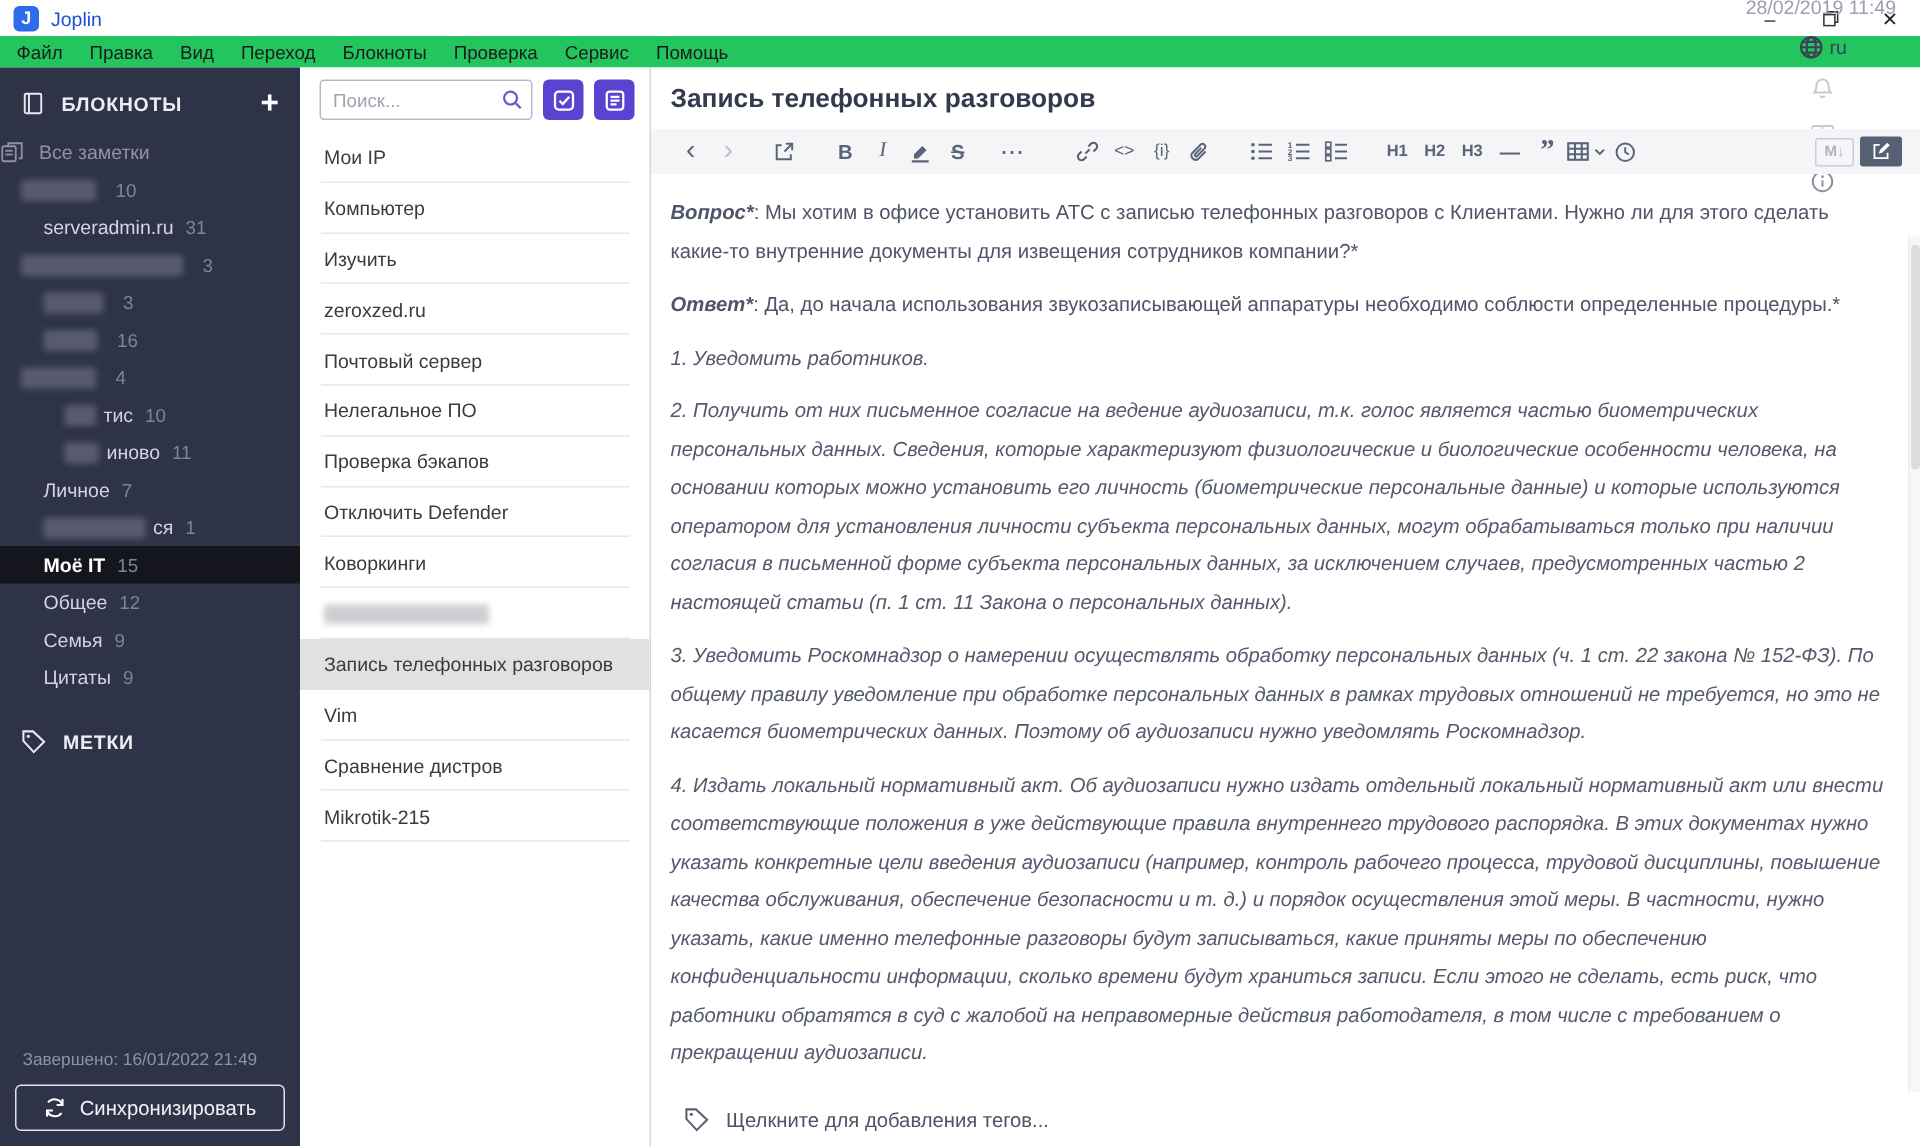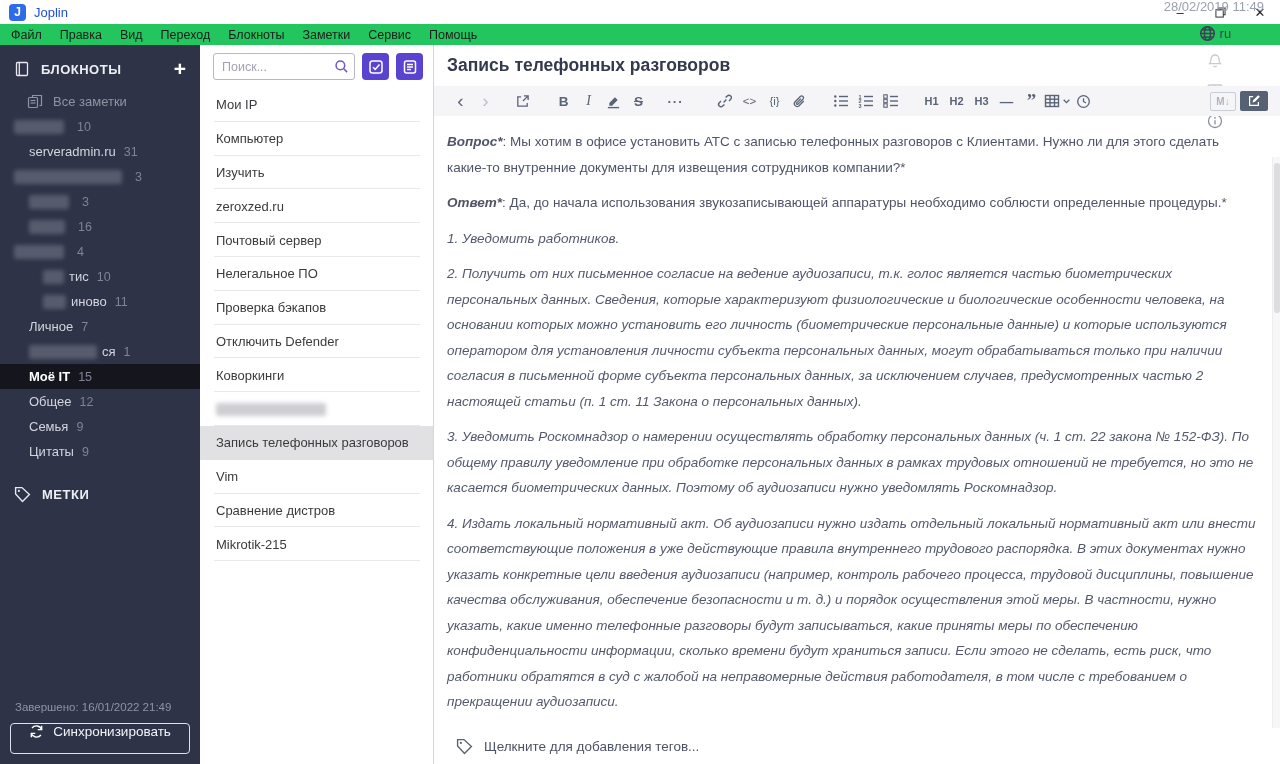--- a/index.html
+++ b/index.html
@@ -32,21 +32,21 @@
   .sb-row .cnt { margin-left:8px; color:#7e8398; font-size:12.5px; }
   .sb-row.sel { background:#15161d; }
   .sb-row.sel .lbl { color:#ffffff; font-weight:bold; }
   .sb-row.dim { color:#8f93a2; }
   .sb-row.dim .ic { margin-right:10px; display:flex; }
   .blur-block { height:14px; border-radius:2px; background:#787d8d; opacity:.55; filter:blur(2px); margin-right:5px; }
   .sb-tags { display:flex; align-items:center; padding:22px 14px 10px 14px; }
   .sb-tags .sb-title { font-size:13px; font-weight:bold; letter-spacing:.5px; color:#eceef3; margin-left:11px; }
   .sb-bottom { margin-top:auto; padding:10px; }
   .sync-status { font-size:11.5px; color:#8e93a4; padding:0 4px 10px 5px; }
-  .sync-btn { height:31px; border:1px solid #dfe1ec; border-radius:4px; display:flex; align-items:flex-start;
+  .sync-btn { height:31px; border:1px solid #dfe1ec; border-radius:4px; display:flex; align-items:center;
               justify-content:center; gap:9px; color:#f2f3f7; font-size:13.5px; background:transparent; width:100%; }
 
   
   .middle { width:234px; flex:none; background:#fff; border-right:1px solid #d6d6da; display:flex; flex-direction:column; }
   .nl-top { display:flex; align-items:center; gap:7px; padding:8px 10px 8px 13px; }
   .search-box { position:relative; width:143px; height:27px; }
   .search-box input { width:100%; height:100%; border:1px solid #b9b9c6; border-radius:3px;
                       font-size:12.5px; padding:0 24px 0 8px; color:#444; outline:none;
                       font-family:"Liberation Sans", sans-serif; }
   .search-box input::placeholder { color:#a2a2b0; }
@@ -110,38 +110,38 @@
     <div class="win-btn">✕</div>
   </div>
 </div>
 
 <div class="menubar">
     <div class="menu-item">Файл</div>
     <div class="menu-item">Правка</div>
     <div class="menu-item">Вид</div>
     <div class="menu-item">Переход</div>
     <div class="menu-item">Блокноты</div>
-    <div class="menu-item">Заметки</div>
+    <div class="menu-item">Проверка</div>
     <div class="menu-item">Сервис</div>
     <div class="menu-item">Помощь</div>
   </div>
 
 <div class="app">
 
   <div class="sidebar">
     <div class="sb-head">
       <svg width="16" height="16" viewBox="0 0 16 16" fill="none" stroke="#e8e9ef" stroke-width="1.3">
           <rect x="2.5" y="1.5" width="11" height="13" rx="1"></rect>
           <line x1="5.3" y1="1.5" x2="5.3" y2="14.5"></line>
         </svg>
       <span class="sb-title">БЛОКНОТЫ</span>
       <span class="sb-plus">+</span>
     </div>
     <div class="sb-list">
-        <div class="sb-row dim" style="padding-left: 27px;">
+        <div class="sb-row dim" style="">
           <span class="ic">
             <svg width="16" height="16" viewBox="0 0 16 16" fill="none" stroke="#8f93a2" stroke-width="1.2">
               <path d="M5.5 3.5V1.5h9v10h-2"></path>
               <rect x="1.5" y="3.5" width="9" height="10" rx="1"></rect>
               <line x1="3.5" y1="6.5" x2="8.5" y2="6.5"></line>
               <line x1="3.5" y1="9" x2="8.5" y2="9"></line>
             </svg>
           </span>
           <span class="lbl">Все заметки</span>
         </div>

